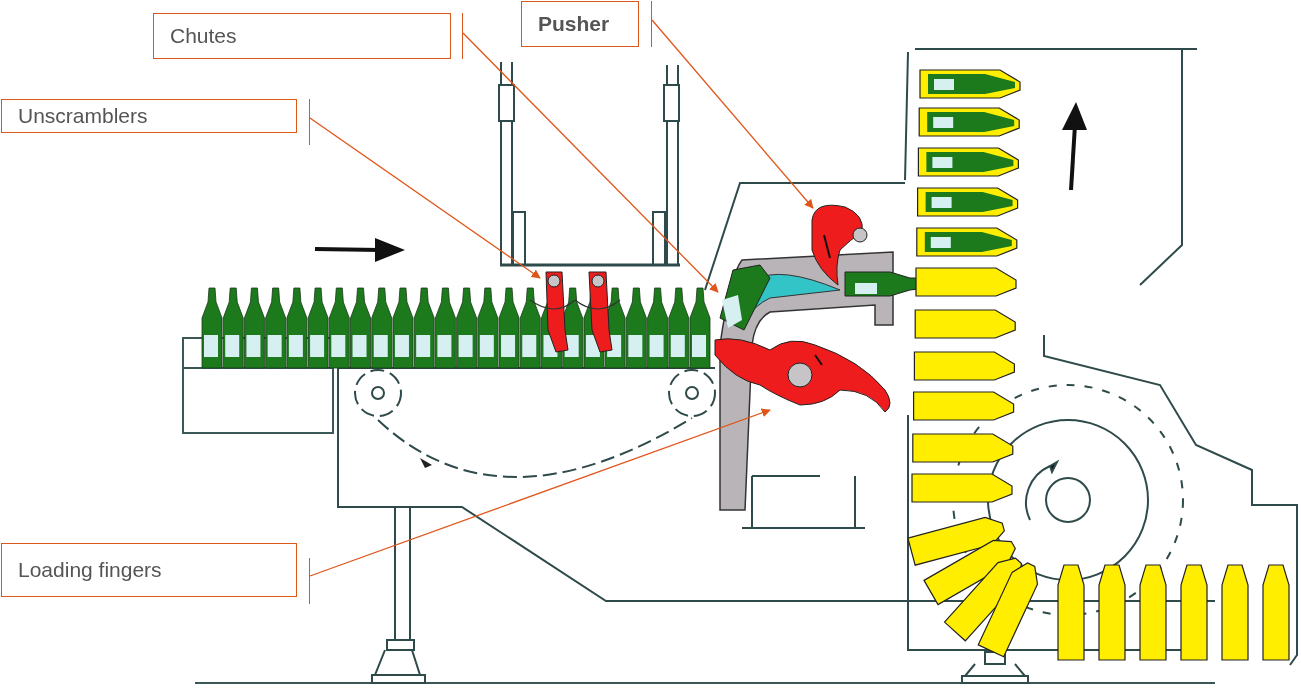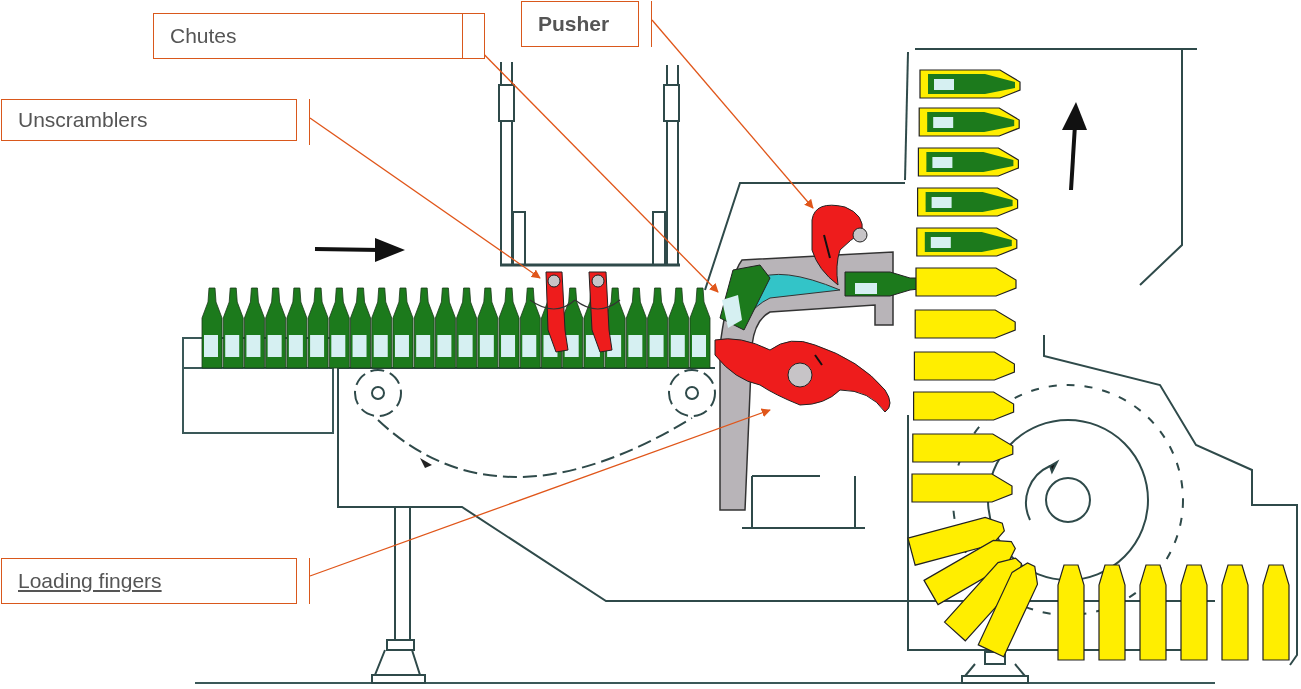--- a/index.html
+++ b/index.html
@@ -305,31 +305,31 @@
   </g>
 
   <g stroke="#e0561a" stroke-width="1.3" fill="none">
     <line x1="310" y1="118" x2="540" y2="278" marker-end="url(#orangeArrow)"></line>
     <line x1="463" y1="33" x2="718" y2="292" marker-end="url(#orangeArrow)"></line>
     <line x1="652" y1="20" x2="813" y2="208" marker-end="url(#orangeArrow)"></line>
     <line x1="310" y1="576" x2="770" y2="410" marker-end="url(#orangeArrow)"></line>
   </g>
 </svg>
 
-<div class="callout" style="left:153px;top:13px;width:332px;height:46px;">
+<div class="callout" style="left:153px;top:13px;width:298px;height:46px;">
   <span>Chutes</span>
 </div>
 <div class="tick" style="left:462px;top:13px;height:46px;"></div>
 
 <div class="callout" style="left:521px;top:1px;width:118px;height:46px;font-weight:bold;">
   <span>Pusher</span>
 </div>
 <div class="tick" style="left:651px;top:1px;height:46px;"></div>
 
-<div class="callout" style="left:1px;top:99px;width:296px;height:42px;">
+<div class="callout" style="left:1px;top:99px;width:296px;height:34px;">
   <span>Unscramblers</span>
 </div>
 <div class="tick" style="left:309px;top:99px;height:46px;"></div>
 
-<div class="callout" style="left:1px;top:558px;width:296px;height:46px;text-decoration:underline;">
+<div class="callout" style="left:1px;top:543px;width:296px;height:54px;">
   <span>Loading fingers</span>
 </div>
 <div class="tick" style="left:309px;top:558px;height:46px;"></div>
 
 </body></html>

